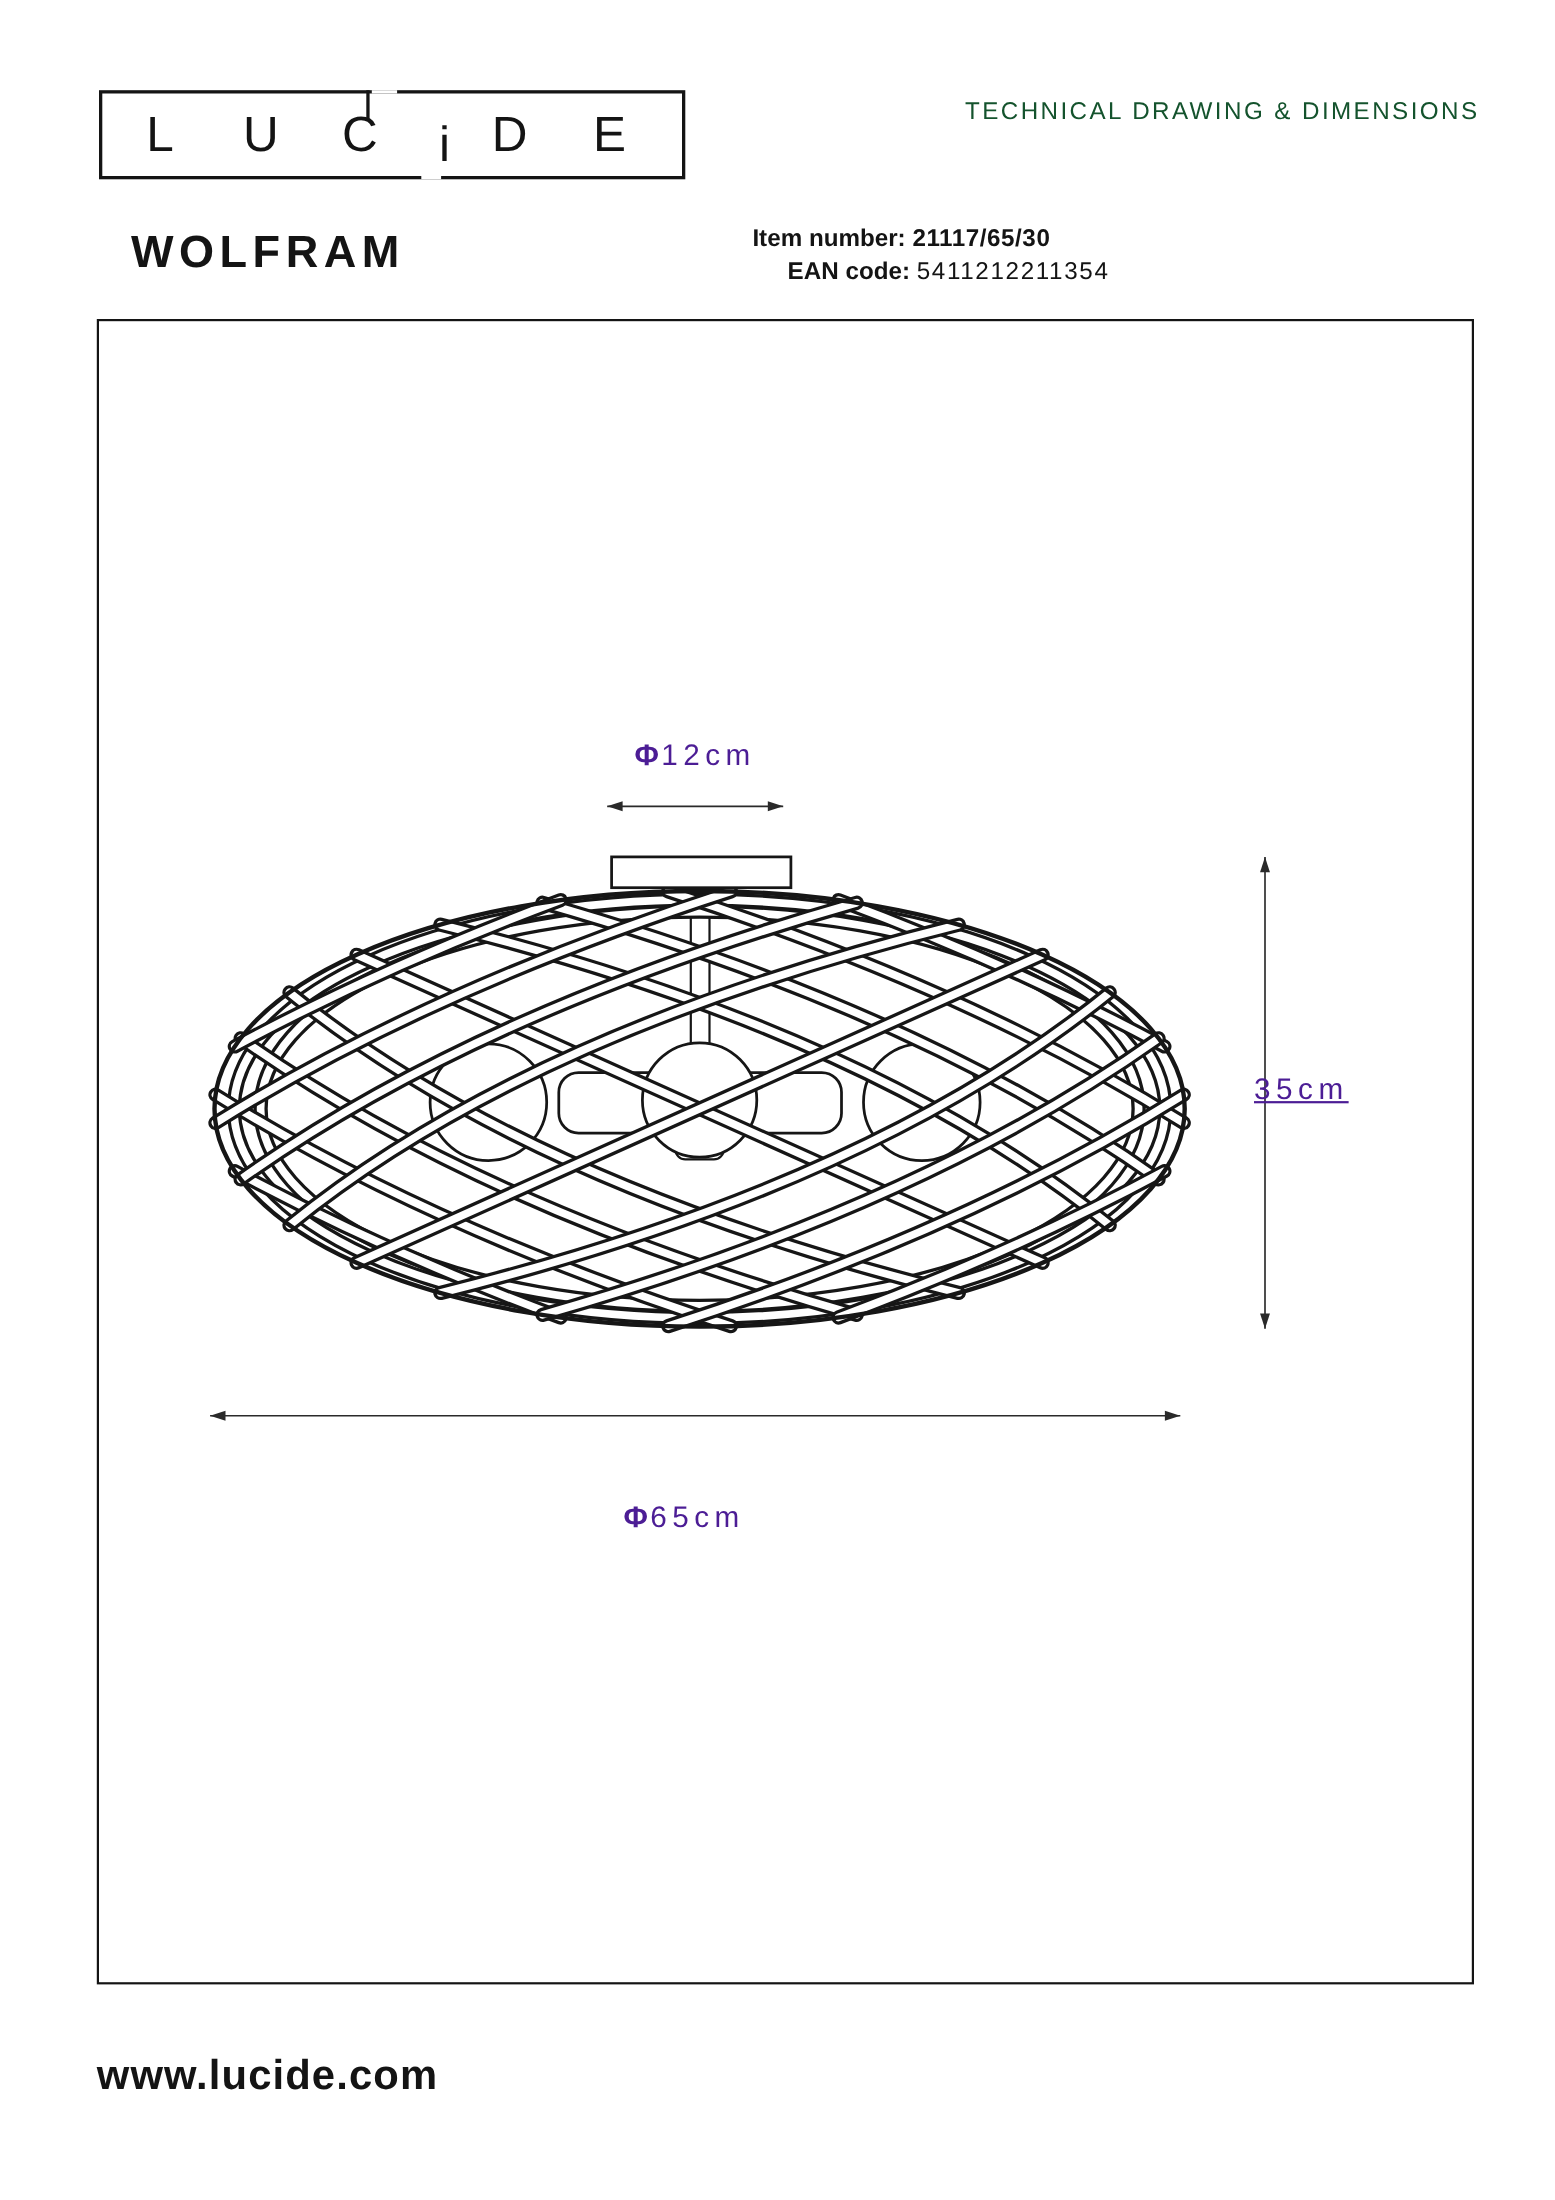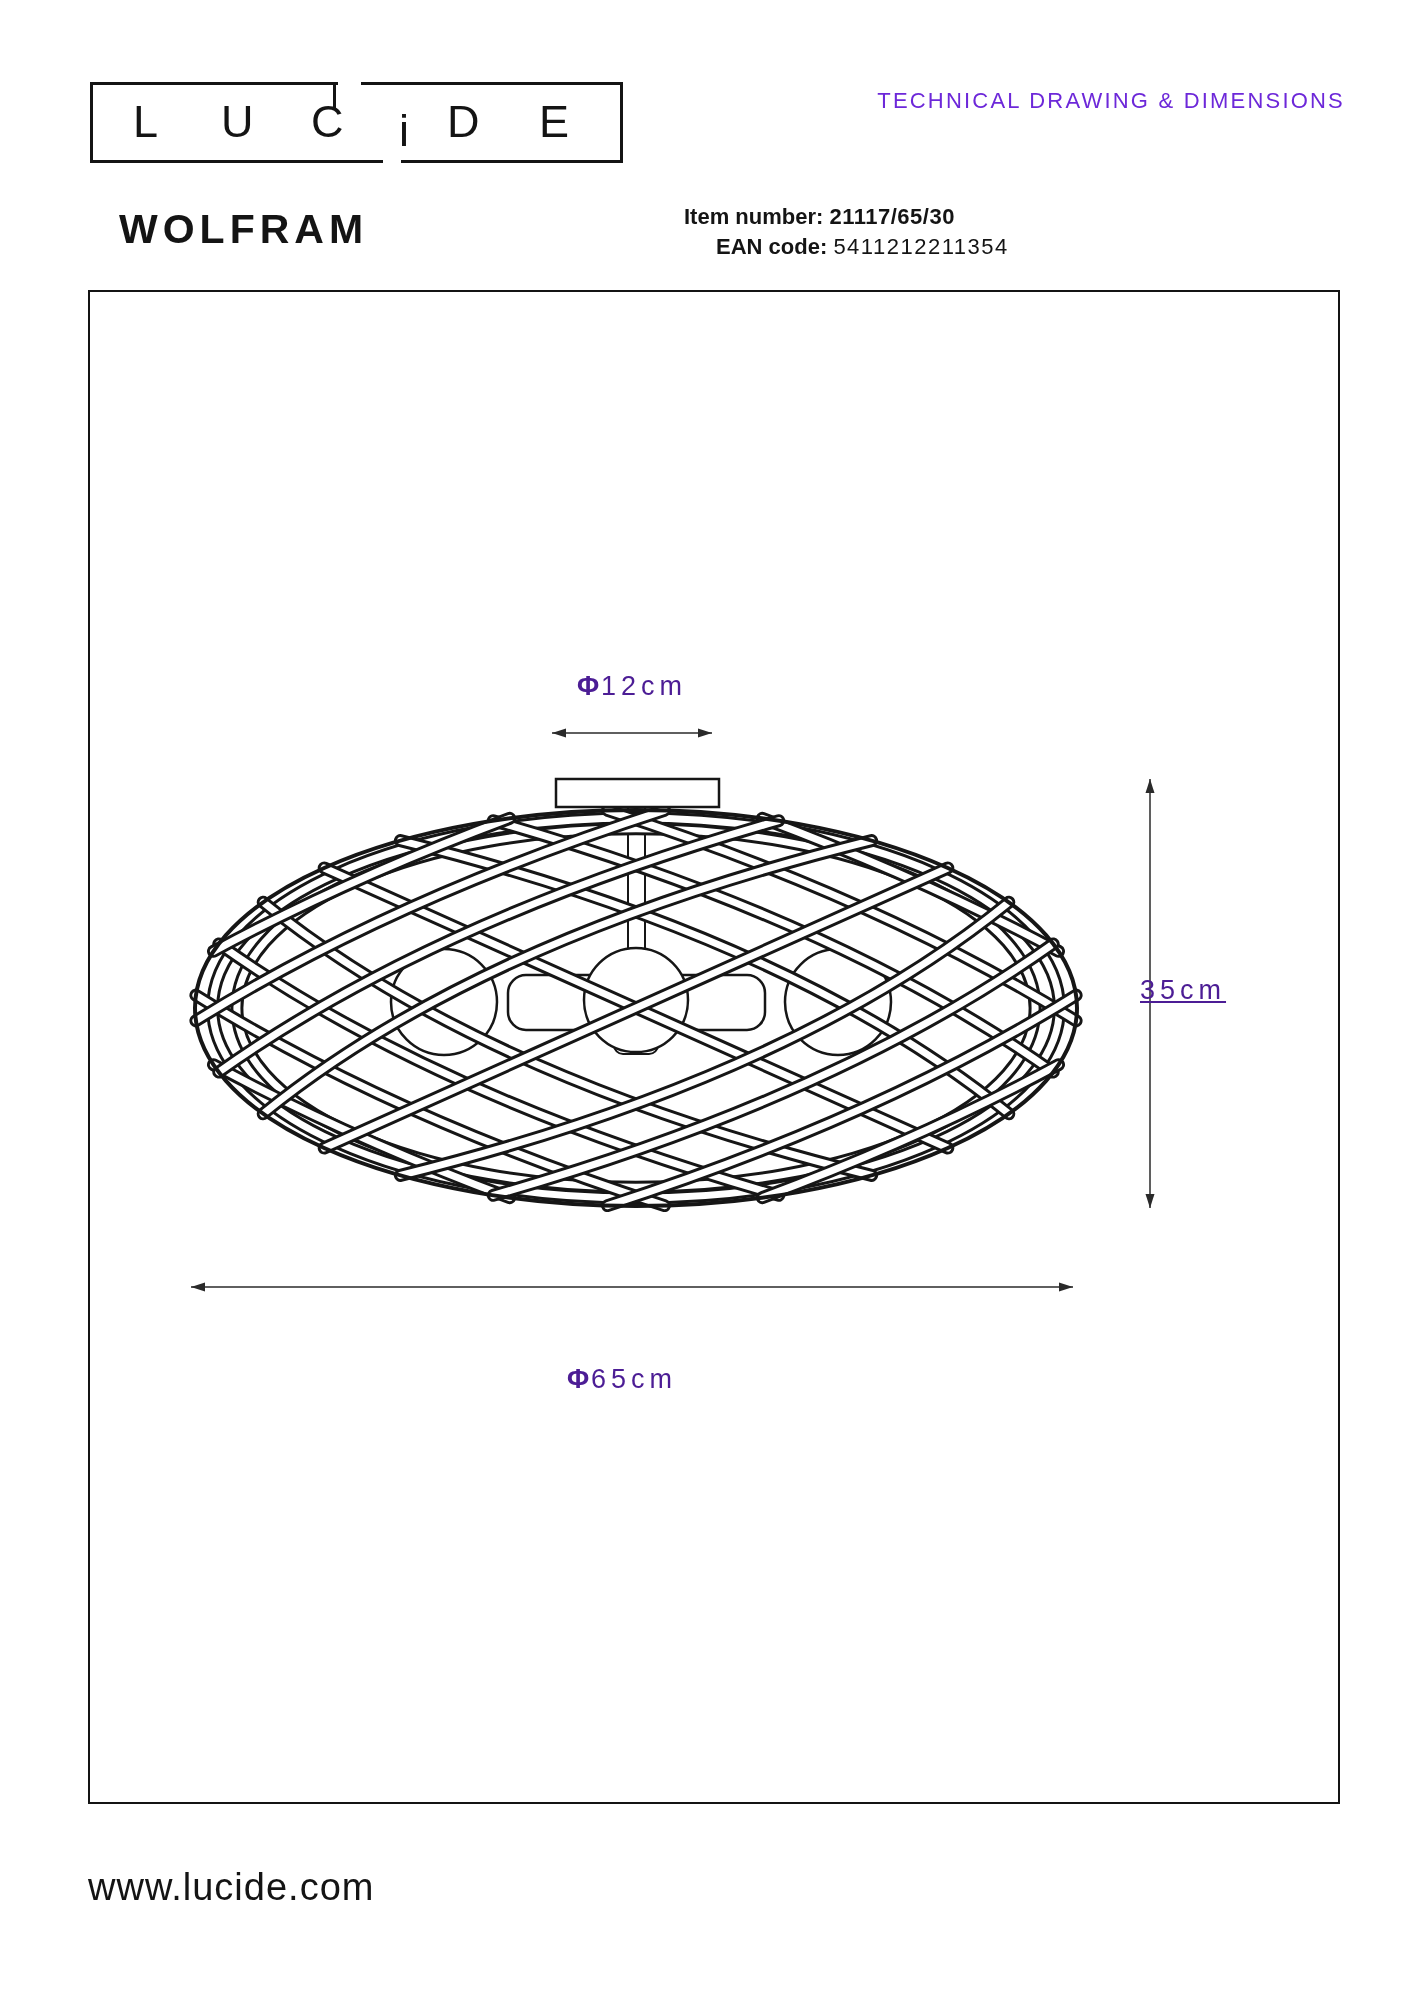--- a/index.html
+++ b/index.html
@@ -11,21 +11,21 @@
             border:3px solid #141414;box-sizing:border-box;}
   .logo-letter{position:absolute;top:50%;transform:translateY(-52%);
                font-size:45px;font-weight:400;letter-spacing:0;color:#141414;}
   .logo-letter.l0{left:40px;} .logo-letter.l1{left:128px;} .logo-letter.l2{left:218px;}
   .logo-letter.l3{left:306px;transform:translateY(-34%);} .logo-letter.l4{left:354px;} .logo-letter.l5{left:446px;}
   .logo-stub{position:absolute;left:240px;top:-3px;width:3px;height:27px;background:#141414;}
   .logo-gap-top{position:absolute;left:245px;top:-3px;width:23px;height:3px;background:#fff;}
   .logo-gap-bottom{position:absolute;left:290px;bottom:-3px;width:18px;height:3px;background:#fff;}
 
   
-  .doc-title{position:absolute;right:69px;top:88px;font-size:22px;letter-spacing:2.2px;color:#6d28d9;}
+  .doc-title{position:absolute;right:69px;top:88px;font-size:22px;letter-spacing:2.2px;color:#14532d;}
   .product-name{position:absolute;left:95px;top:206px;font-size:41px;font-weight:700;letter-spacing:5px;margin-left:24px;}
   .item-row{position:absolute;left:684px;top:204px;font-size:22px;}
   .ean-row{position:absolute;left:716px;top:234px;font-size:22px;}
   .row-label{font-weight:700;}
   .item-row .row-value{font-weight:700;letter-spacing:.5px;}
   .ean-row .row-value{font-weight:400;letter-spacing:1.5px;}
 
   
   .drawing-box{position:absolute;left:88px;top:290px;width:1252px;height:1514px;
                border:2px solid #141414;box-sizing:border-box;}
@@ -33,21 +33,21 @@
 
   
   .dim{position:absolute;font-size:27px;letter-spacing:5px;color:#4c1d95;}
   .dim .phi{font-weight:700;letter-spacing:2px;}
   .dim-top{left:502px;top:671px;width:260px;text-align:center;}
   .dim-right{left:1140px;top:975px;text-decoration:underline;}
   .dim-bottom{left:492px;top:1364px;width:260px;text-align:center;}
 
   
   .footer-1{position:absolute;left:88px;top:1838px;font-size:23px;font-weight:700;letter-spacing:.4px;}
-  .footer-2{position:absolute;left:88px;top:1866px;font-size:38px;font-weight:400;letter-spacing:1px;}
+  .footer-2{position:absolute;left:88px;top:1866px;font-size:38px;font-weight:700;letter-spacing:1px;}
 </style>
 </head>
 <body>
 
 <div class="page">
 
   <div class="logo-box">
     <span class="logo-letter l0">L</span>
     <span class="logo-letter l1">U</span>
     <span class="logo-letter l2">C</span>

